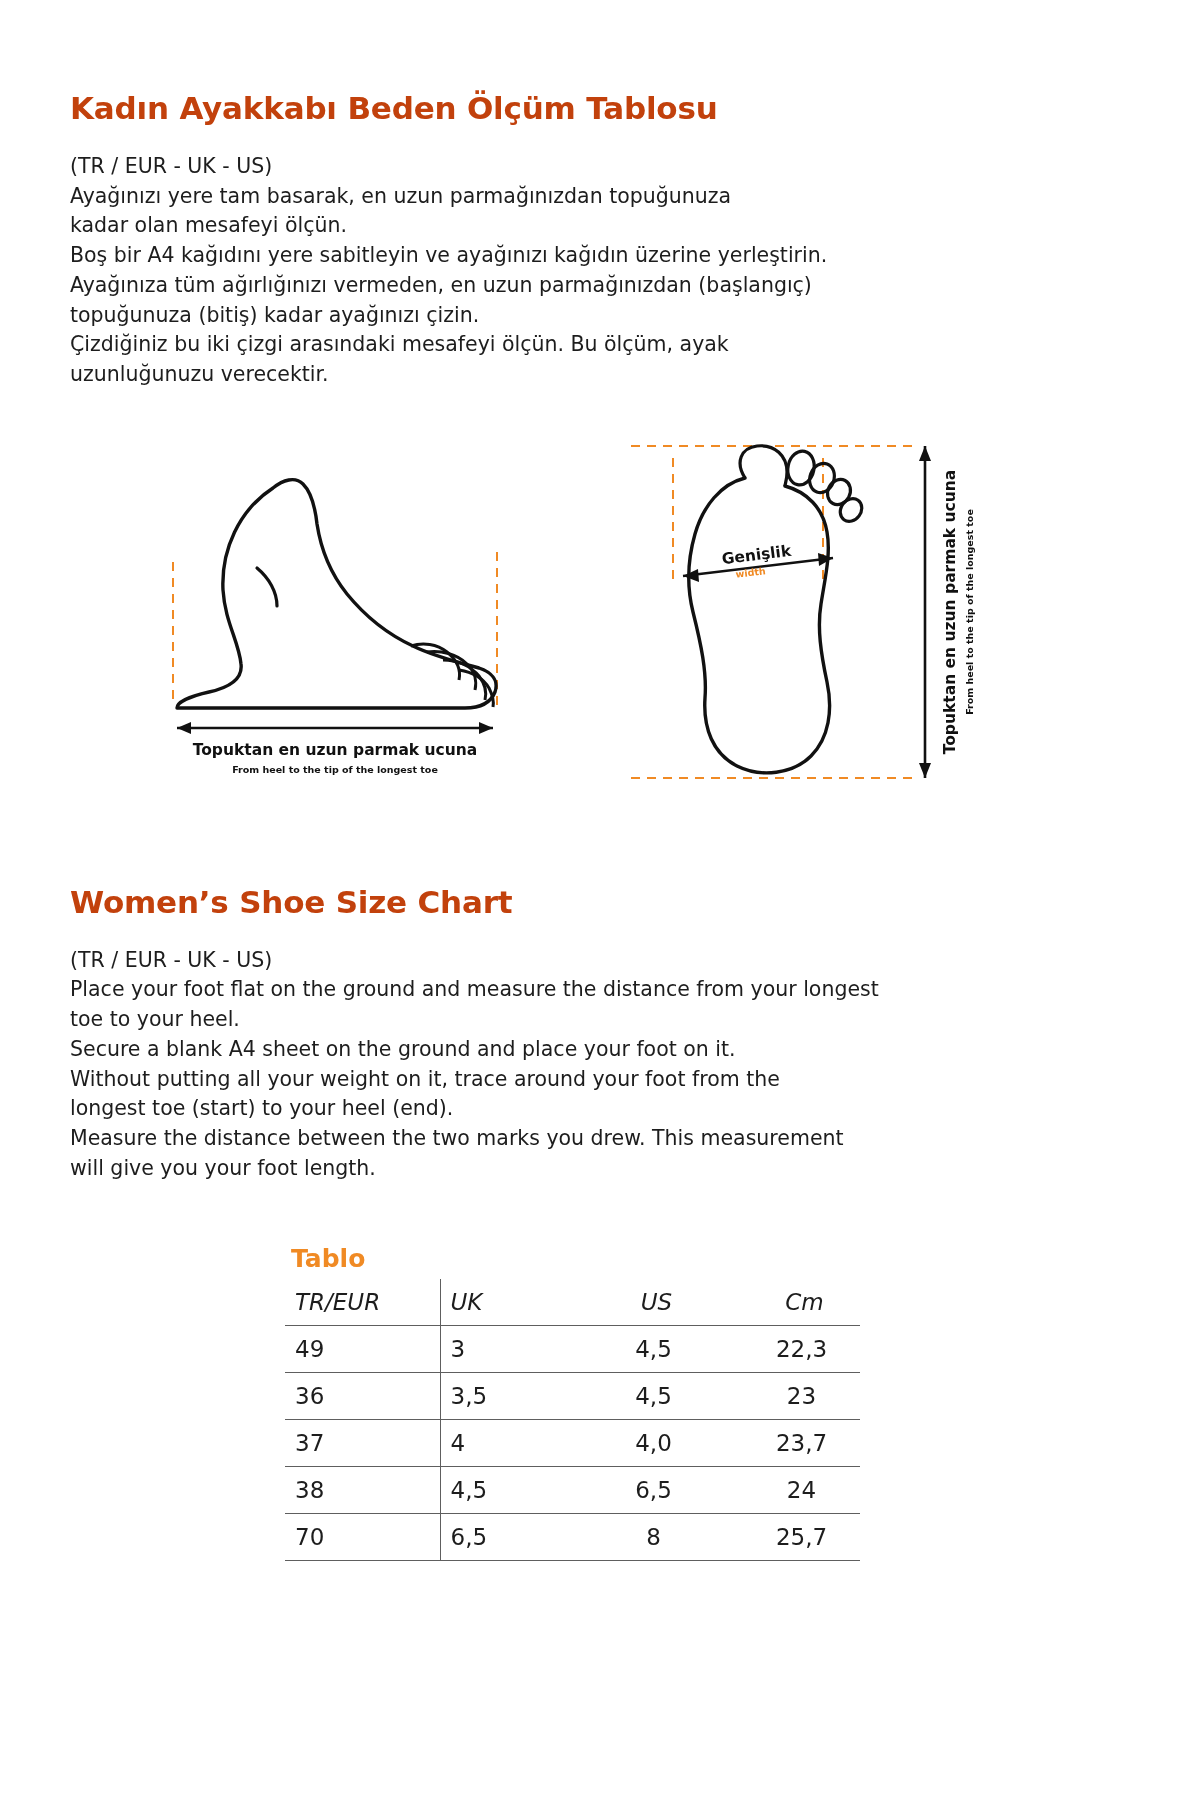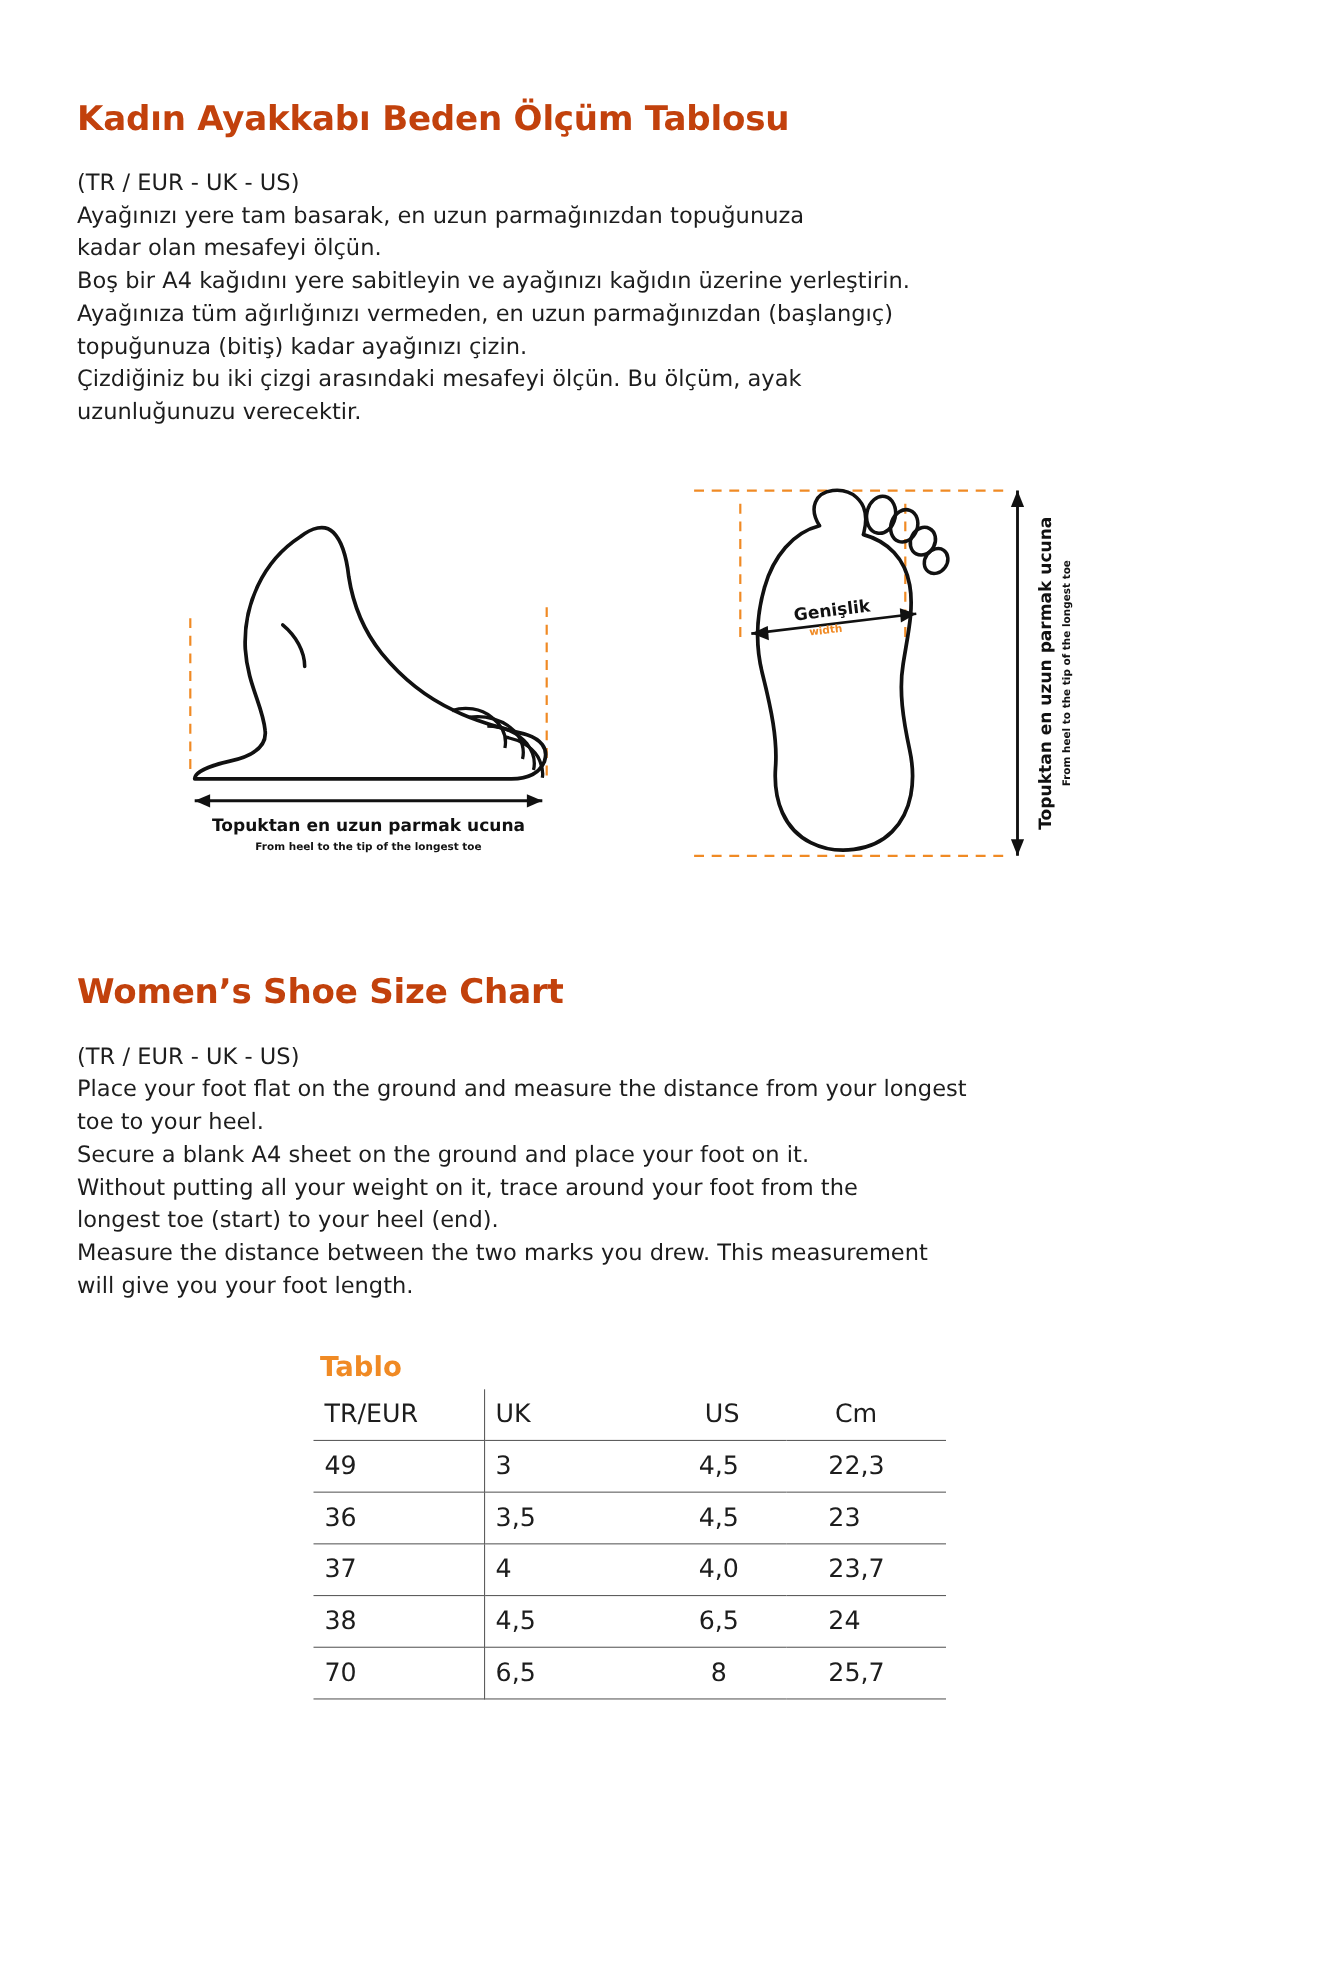--- a/index.html
+++ b/index.html
@@ -69,21 +69,21 @@
     fill: #111;
     font-family: "DejaVu Sans", sans-serif;
   }
   .cap-sub-orange { fill: #f08a24; }
 
   
   .en-block { margin-top: 28px; }
 
   
   .table-wrap {
-    margin-top: 44px;
+    margin-top: 60px;
     padding-left: 215px;
   }
   .table-label {
     font-size: 25px;
     font-weight: bold;
     color: #f08a24;
     margin: 0 0 6px 6px;
   }
   table.size-chart {
     border-collapse: collapse;
@@ -92,25 +92,25 @@
   }
   table.size-chart th,
   table.size-chart td {
     border-bottom: 1.6px solid #5e5e5e;
     padding: 7px 10px 7px 10px;
     font-weight: normal;
     text-align: left;
     height: 47px;
     vertical-align: middle;
   }
-  table.size-chart th { border-bottom: 1.6px solid #5e5e5e; }
+  table.size-chart th { border-bottom: 1.6px solid #5e5e5e; font-style: italic; }
   table.size-chart th.c0, table.size-chart td.c0 { width: 155px; border-right: 1.6px solid #5e5e5e; }
   table.size-chart th.c1, table.size-chart td.c1 { width: 110px; }
   table.size-chart th.c2, table.size-chart td.c2 { width: 165px; text-align: center; padding-left: 52px; }
-  table.size-chart th.c3, table.size-chart td.c3 { width: 145px; text-align: left; padding-left: 38px; }
+  table.size-chart th.c3, table.size-chart td.c3 { width: 145px; text-align: center; padding-left: 38px; }
   table.size-chart th.c2 { padding-left: 58px; }
   table.size-chart th.c3 { padding-left: 44px; }
 </style>
 </head>
 <body>
 
 <div class="page">
 
   <h1 class="section-title">Kadın Ayakkabı Beden Ölçüm Tablosu</h1>
   <p class="body-text" style="margin-bottom:0;">(TR / EUR - UK - US)</p>

